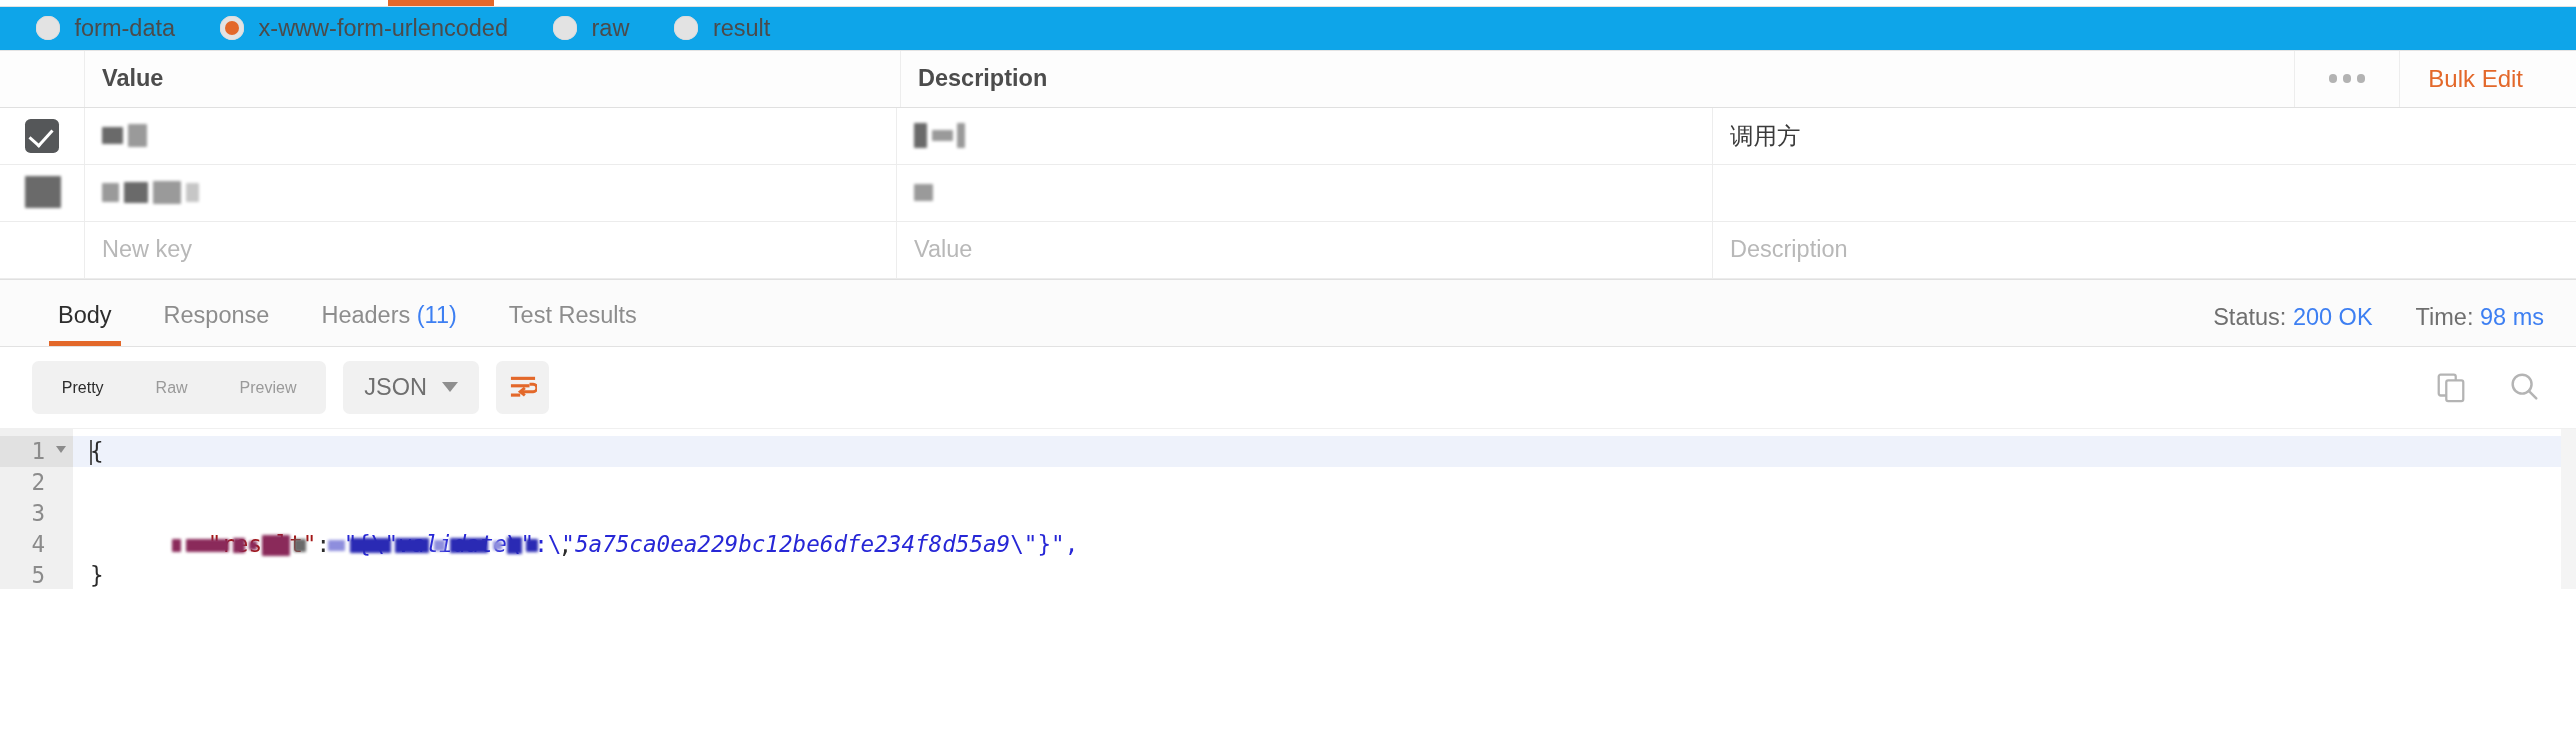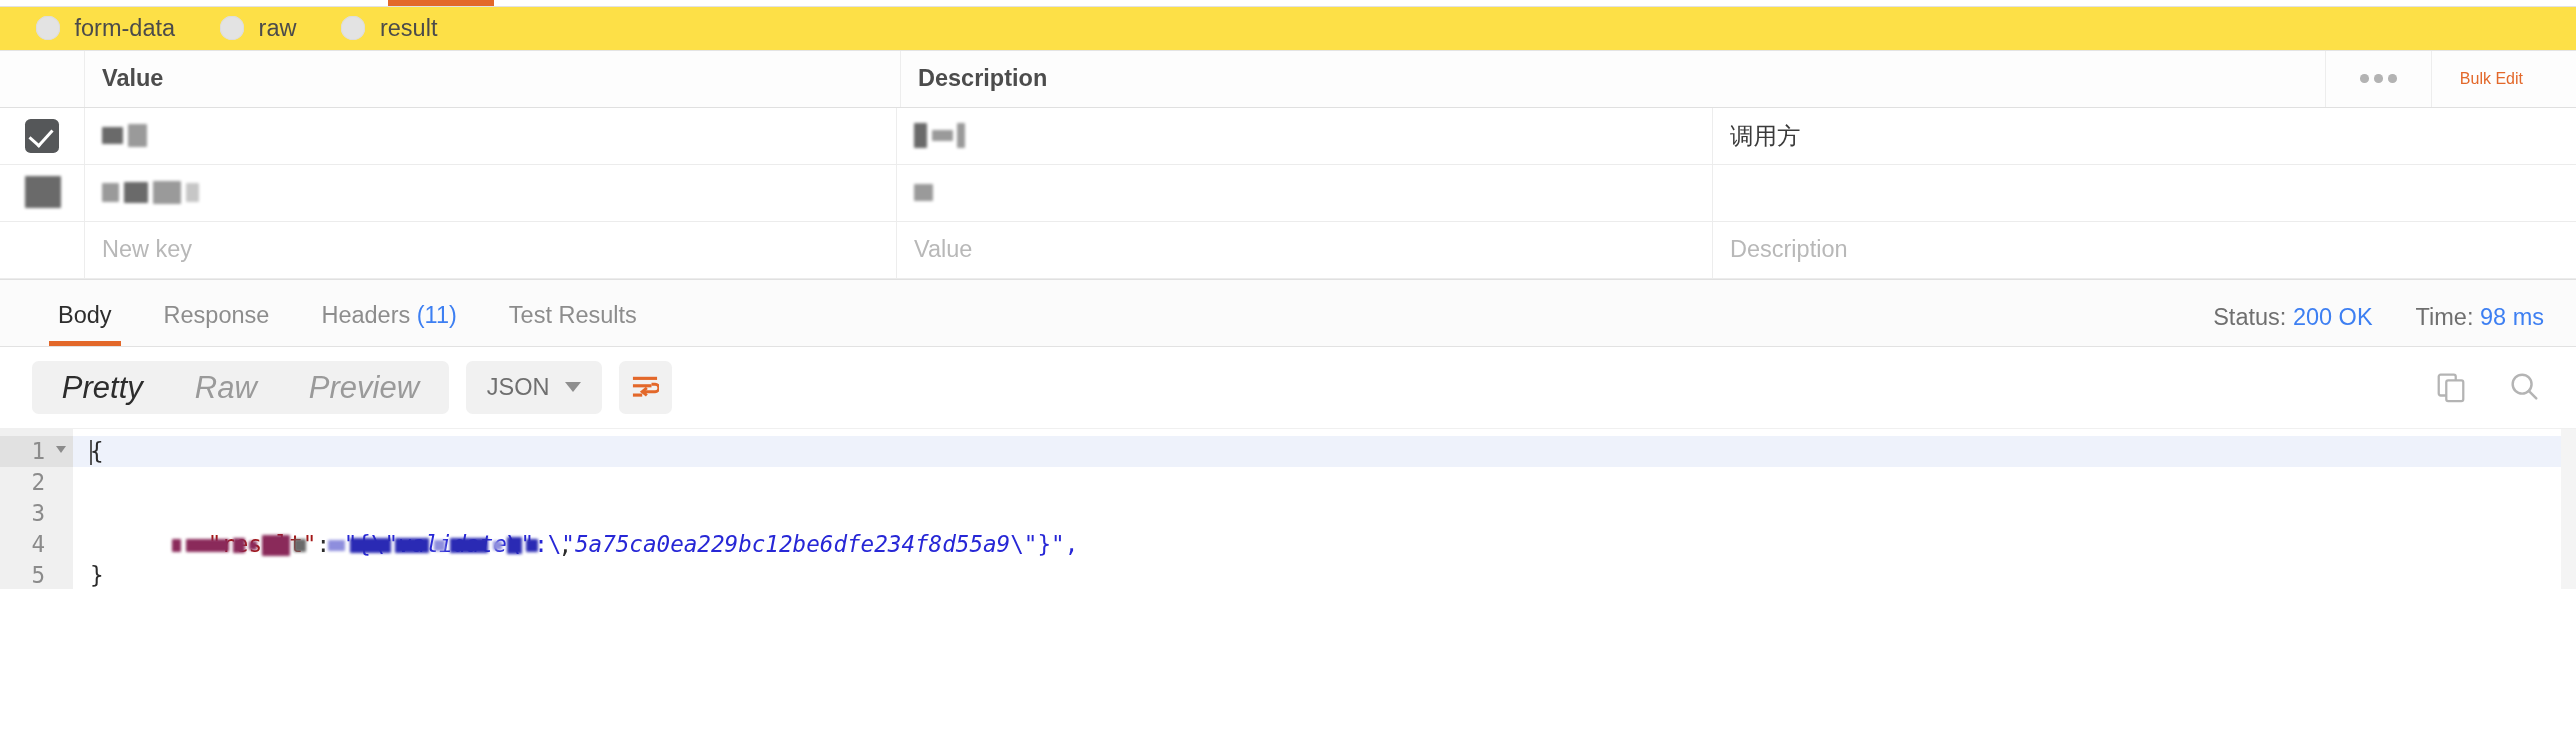--- a/index.html
+++ b/index.html
@@ -31,21 +31,21 @@
     height: 5.6px;
     background: #e3682a;
   }
 
   
   .radio-row {
     display: flex;
     align-items: center;
     height: 43px;
     padding: 0 0 0 36px;
-    background: #fde047;
+    background: #0ea5e9;
     border-bottom: 0.9px solid #e4e4e4;
   }
   .radio-item {
     display: flex;
     align-items: center;
     margin-right: 45px;
     cursor: pointer;
   }
   .radio-dot {
     width: 23.5px;
@@ -162,21 +162,21 @@
     cursor: pointer;
   }
   .dots-btn span {
     width: 8.5px; height: 8.5px; border-radius: 50%;
     background: #b3b3b3;
     display: inline-block;
   }
   .bulk-edit {
     padding: 0 36px 0 28px;
     color: #e3682a;
-    font-size: 16px;
+    font-size: 24px;
     font-weight: normal;
     cursor: pointer;
     display: flex;
     align-items: center;
     height: 100%;
   }
 
   
   .redact {
     display: inline-block;
@@ -244,27 +244,26 @@
   }
   .seg {
     display: flex;
     align-items: center;
     background: #f1f1f1;
     border-radius: 6.6px;
     height: 53px;
     padding: 0 3.8px;
   }
   .seg-item {
-    font-size: 31px;
+    font-size: 16px;
     color: #9a9a9a;
     padding: 0 26px;
     line-height: 53px;
     cursor: pointer;
     white-space: nowrap;
-    font-style: italic;
   }
   .seg-item.active { color: #2d2d2d; }
   .fmt {
     display: flex;
     align-items: center;
     gap: 15px;
     background: #f1f1f1;
     border-radius: 6.6px;
     height: 53px;
     padding: 0 21px;
@@ -375,20 +374,24 @@
 <body>
 
 <div class="top-strip">
   <div class="active-tab-underline"></div>
 </div>
 
 <div class="radio-row">
   <div class="radio-item">
     <span class="radio-dot"></span>
     <span class="radio-label">form-data</span>
+  </div>
+  <div class="radio-item checked">
+    <span class="radio-dot"></span>
+    <span class="radio-label">x-www-form-urlencoded</span>
   </div>
   <div class="radio-item">
     <span class="radio-dot"></span>
     <span class="radio-label">raw</span>
   </div>
   <div class="radio-item">
     <span class="radio-dot"></span>
     <span class="radio-label">result</span>
   </div>
 </div>

